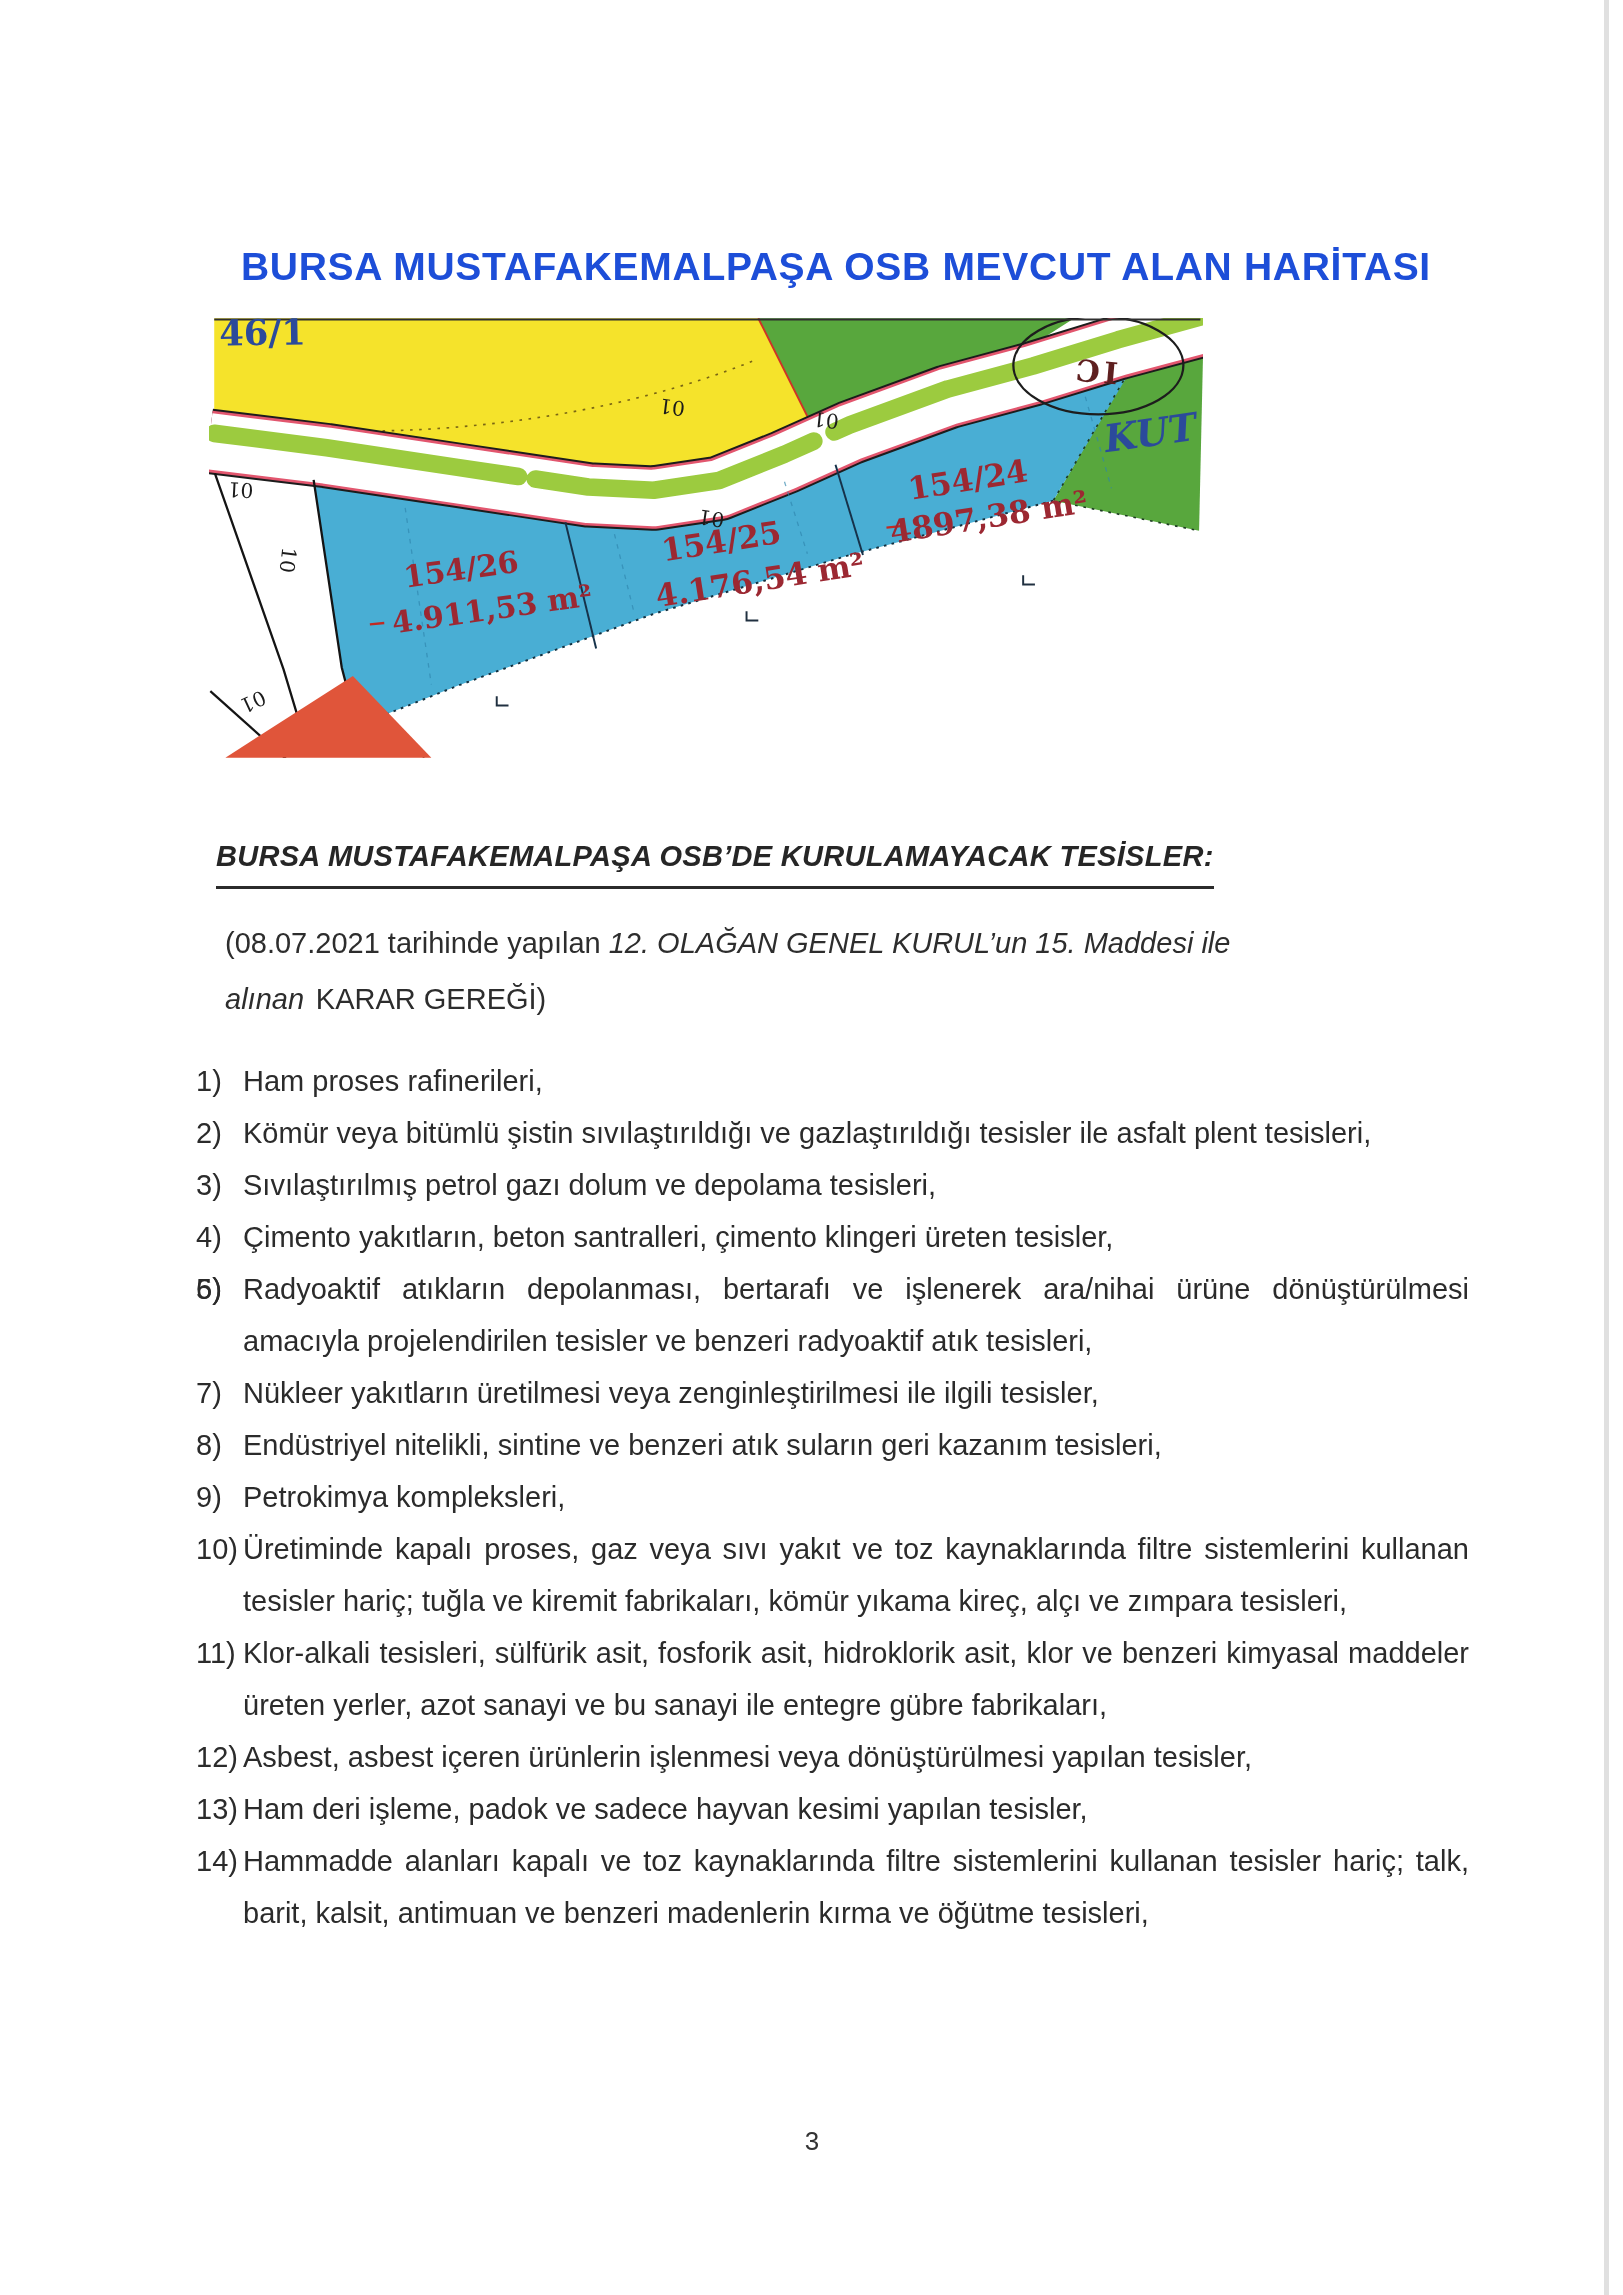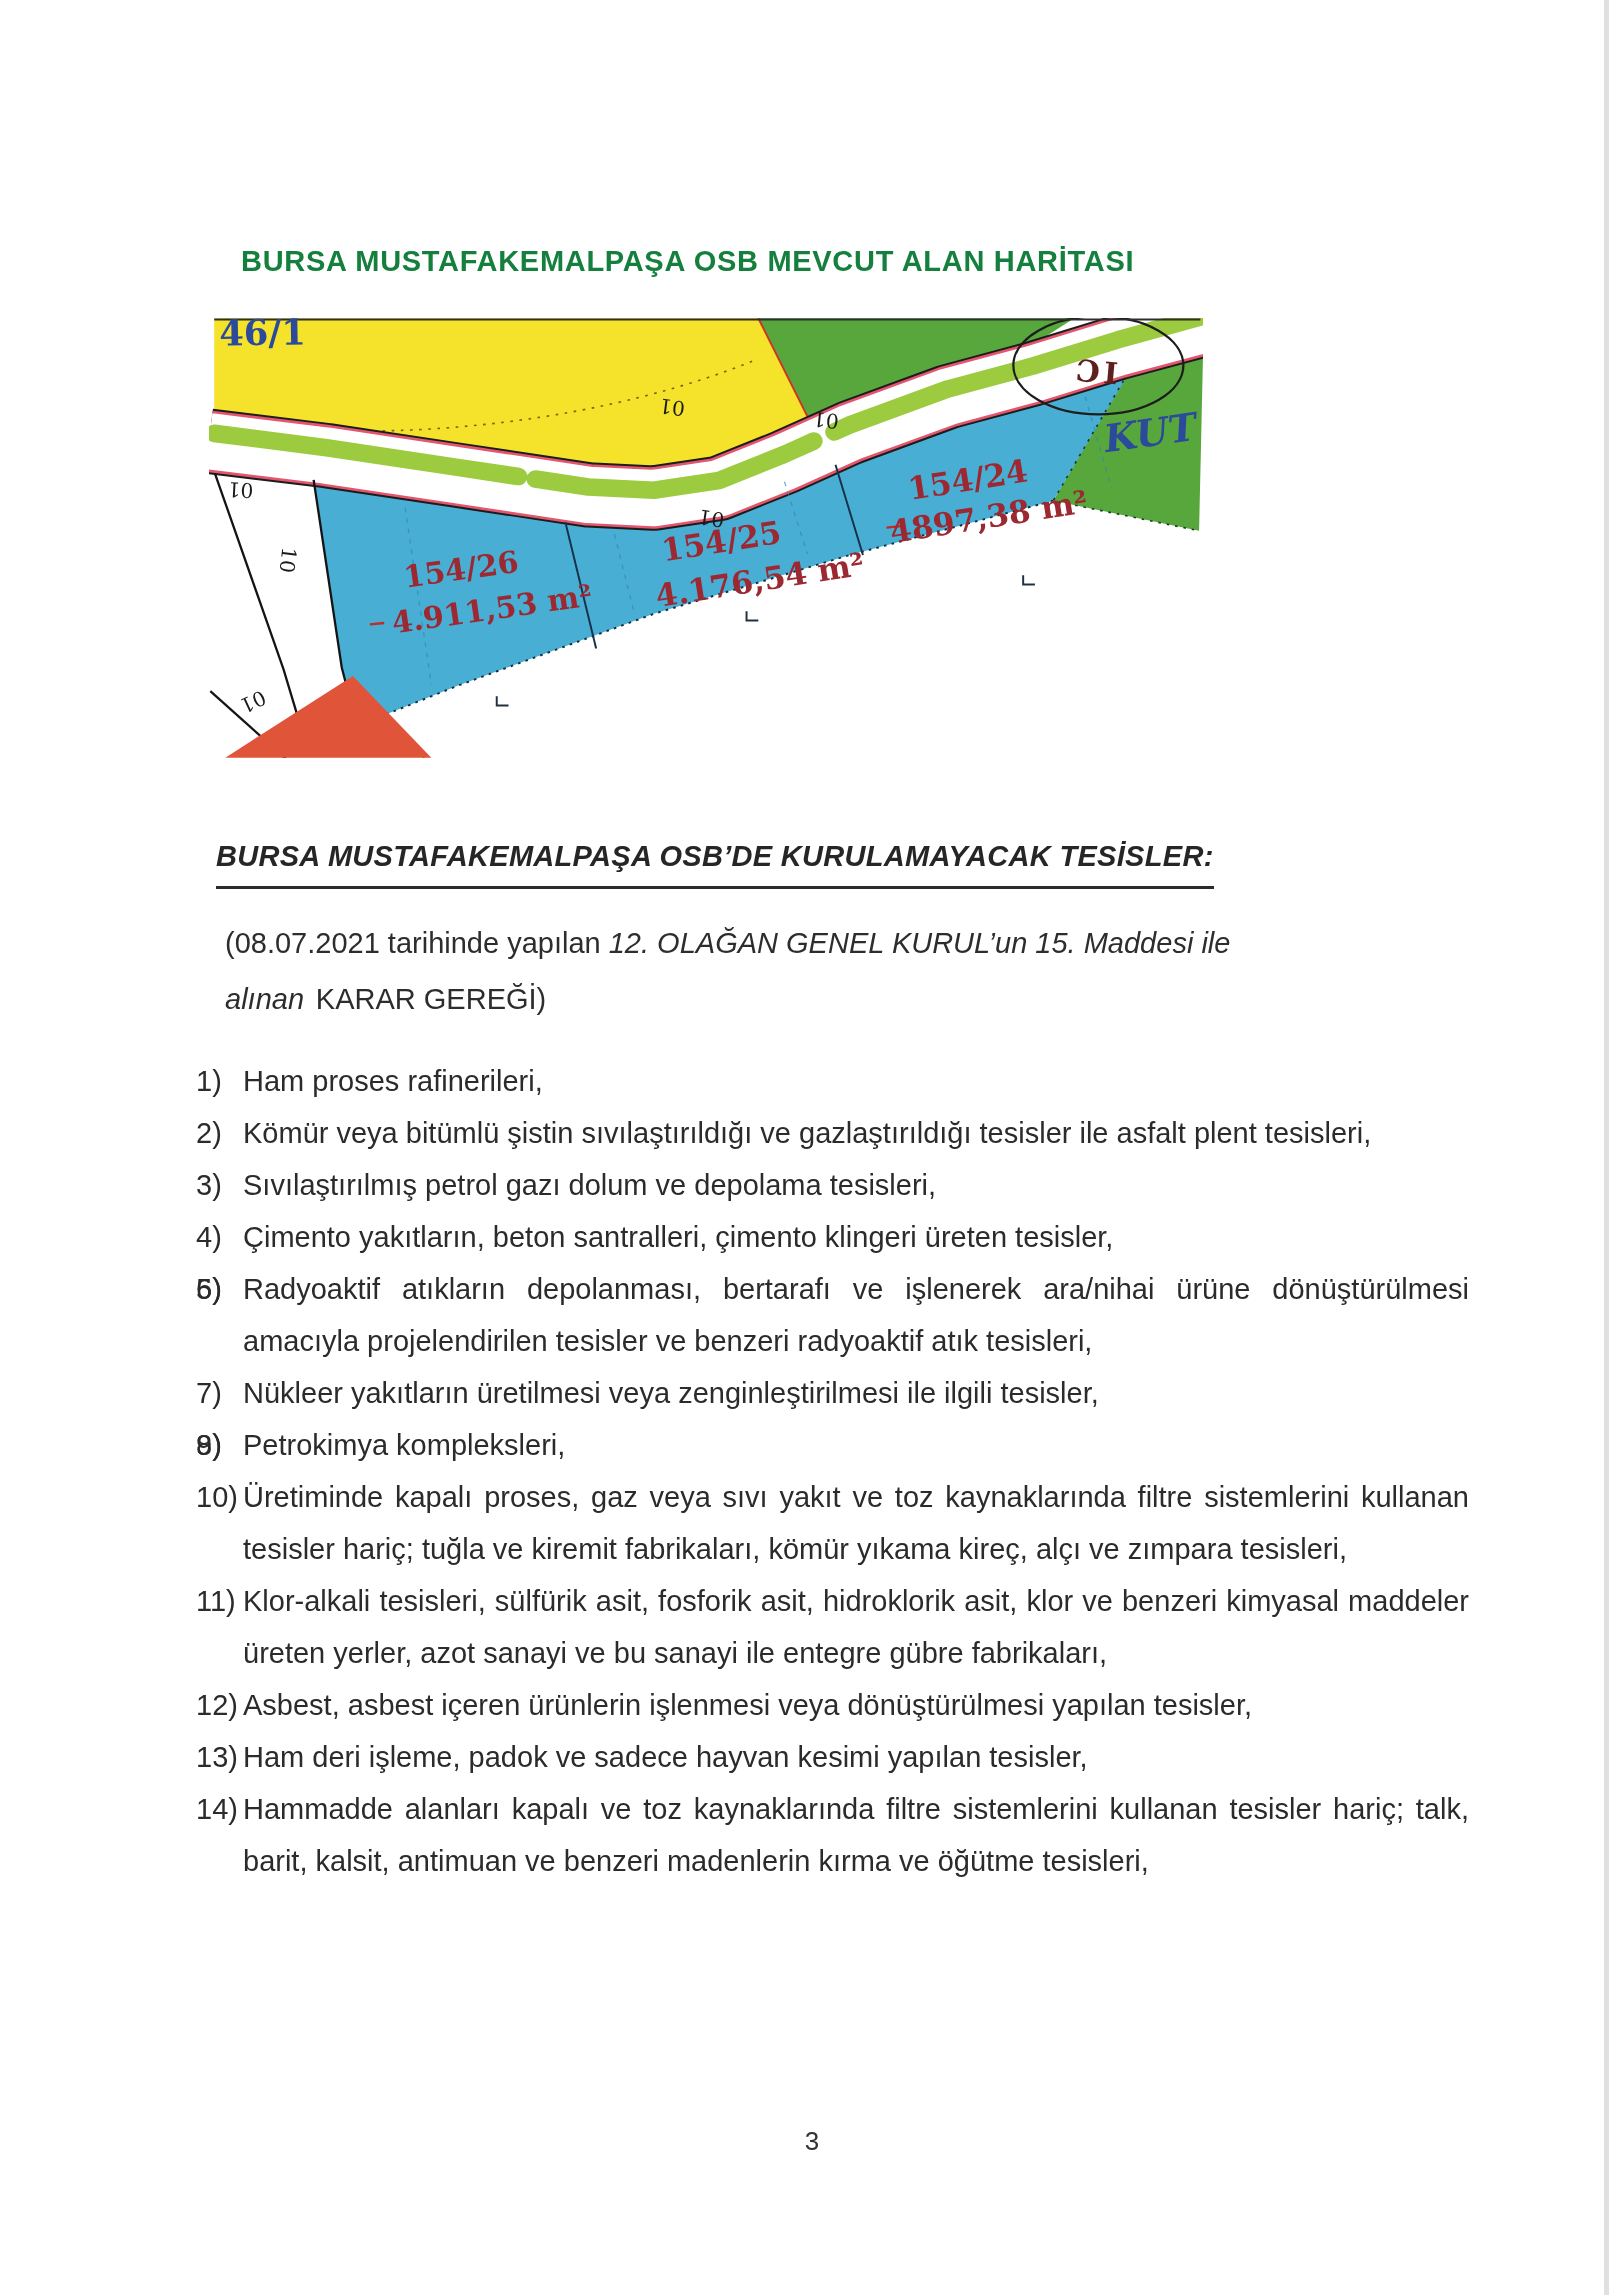--- a/index.html
+++ b/index.html
@@ -1,22 +1,22 @@
 <!DOCTYPE html>
 <html style="font-size:10.5px"><head>
 <meta charset="utf-8">
 <style>
   html,body{margin:0;padding:0;}
   body{
     width:1624px;height:2295px;position:relative;background:#ffffff;
     font-family:"Liberation Sans",sans-serif;color:#2d2d2d;overflow:hidden;
   }
   .title{
-    position:absolute;left:241px;top:245px;font-size:29px;font-weight:bold;
-    letter-spacing:0.7px;color:#15803d;white-space:nowrap;
+    position:absolute;left:241px;top:245px;font-size:39px;font-weight:bold;
+    letter-spacing:0.7px;color:#1d4ed8;white-space:nowrap;
   }
   .map-wrap{position:absolute;left:209px;top:318px;width:994px;height:440px;}
   .map-wrap svg{display:block;}
   .sec-heading{
     position:absolute;left:216px;top:840px;font-size:29px;font-weight:bold;font-style:italic;
     color:#262626;border-bottom:3.3px solid #2b2b2b;padding-bottom:13px;letter-spacing:0.3px;white-space:nowrap;
   }
   .intro{position:absolute;left:213px;top:915px;font-size:29px;line-height:56px;color:#2d2d2d;margin-left:12px;}
   .intro .it{font-style:italic;}
   .intro .karar{margin-left:11.8px;}
@@ -120,21 +120,21 @@
 </div>
 
 <ol class="doclist">
   <li><span class="num">1)</span><span>Ham proses rafinerileri,</span></li>
   <li><span class="num">2)</span><span>Kömür veya bitümlü şistin sıvılaştırıldığı ve gazlaştırıldığı tesisler ile asfalt plent tesisleri,</span></li>
   <li><span class="num">3)</span><span>Sıvılaştırılmış petrol gazı dolum ve depolama tesisleri,</span></li>
   <li><span class="num">4)</span><span>Çimento yakıtların, beton santralleri, çimento klingeri üreten tesisler,</span></li>
   <li><span class="num">5)</span></li>
   <li><span class="num">6)</span><span>Radyoaktif atıkların depolanması, bertarafı ve işlenerek ara/nihai ürüne dönüştürülmesi amacıyla projelendirilen tesisler ve benzeri radyoaktif atık tesisleri,</span></li>
   <li><span class="num">7)</span><span>Nükleer yakıtların üretilmesi veya zenginleştirilmesi ile ilgili tesisler,</span></li>
-  <li><span class="num">8)</span></li>
+  <li><span class="num">8)</span><span>Endüstriyel nitelikli, sintine ve benzeri atık suların geri kazanım tesisleri,</span></li>
   <li><span class="num">9)</span><span>Petrokimya kompleksleri,</span></li>
   <li><span class="num">10)</span><span>Üretiminde kapalı proses, gaz veya sıvı yakıt ve toz kaynaklarında filtre sistemlerini kullanan tesisler hariç; tuğla ve kiremit fabrikaları, kömür yıkama kireç, alçı ve zımpara tesisleri,</span></li>
   <li><span class="num">11)</span><span>Klor-alkali tesisleri, sülfürik asit, fosforik asit, hidroklorik asit, klor ve benzeri kimyasal maddeler üreten yerler, azot sanayi ve bu sanayi ile entegre gübre fabrikaları,</span></li>
   <li><span class="num">12)</span><span>Asbest, asbest içeren ürünlerin işlenmesi veya dönüştürülmesi yapılan tesisler,</span></li>
   <li><span class="num">13)</span><span>Ham deri işleme, padok ve sadece hayvan kesimi yapılan tesisler,</span></li>
   <li><span class="num">14)</span><span>Hammadde alanları kapalı ve toz kaynaklarında filtre sistemlerini kullanan tesisler hariç; talk, barit, kalsit, antimuan ve benzeri madenlerin kırma ve öğütme tesisleri,</span></li>
 </ol>
 
 <div class="pagenum">3</div>
 <div class="edge-shadow"></div>

